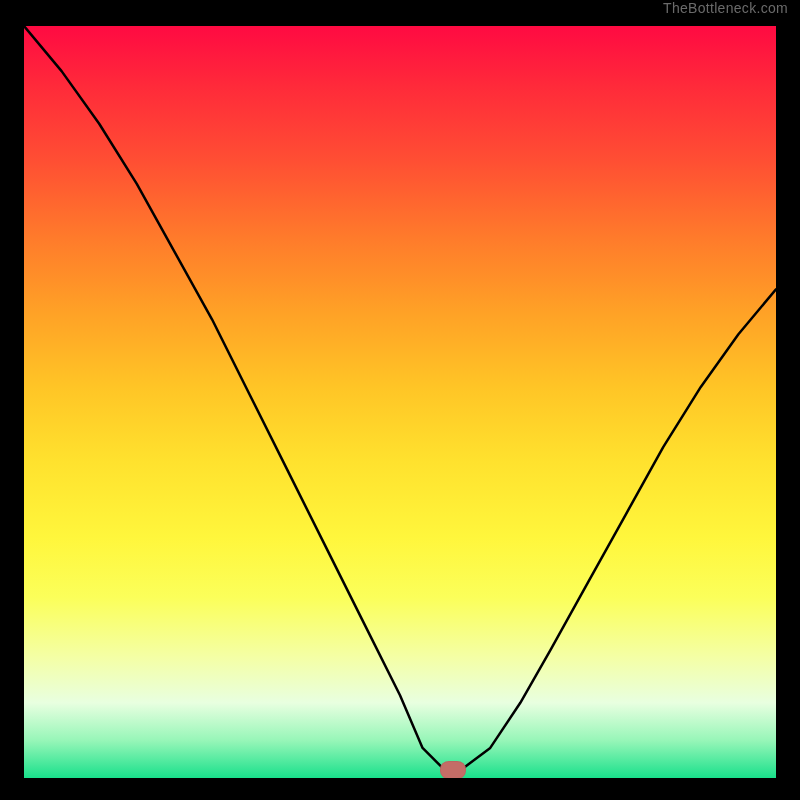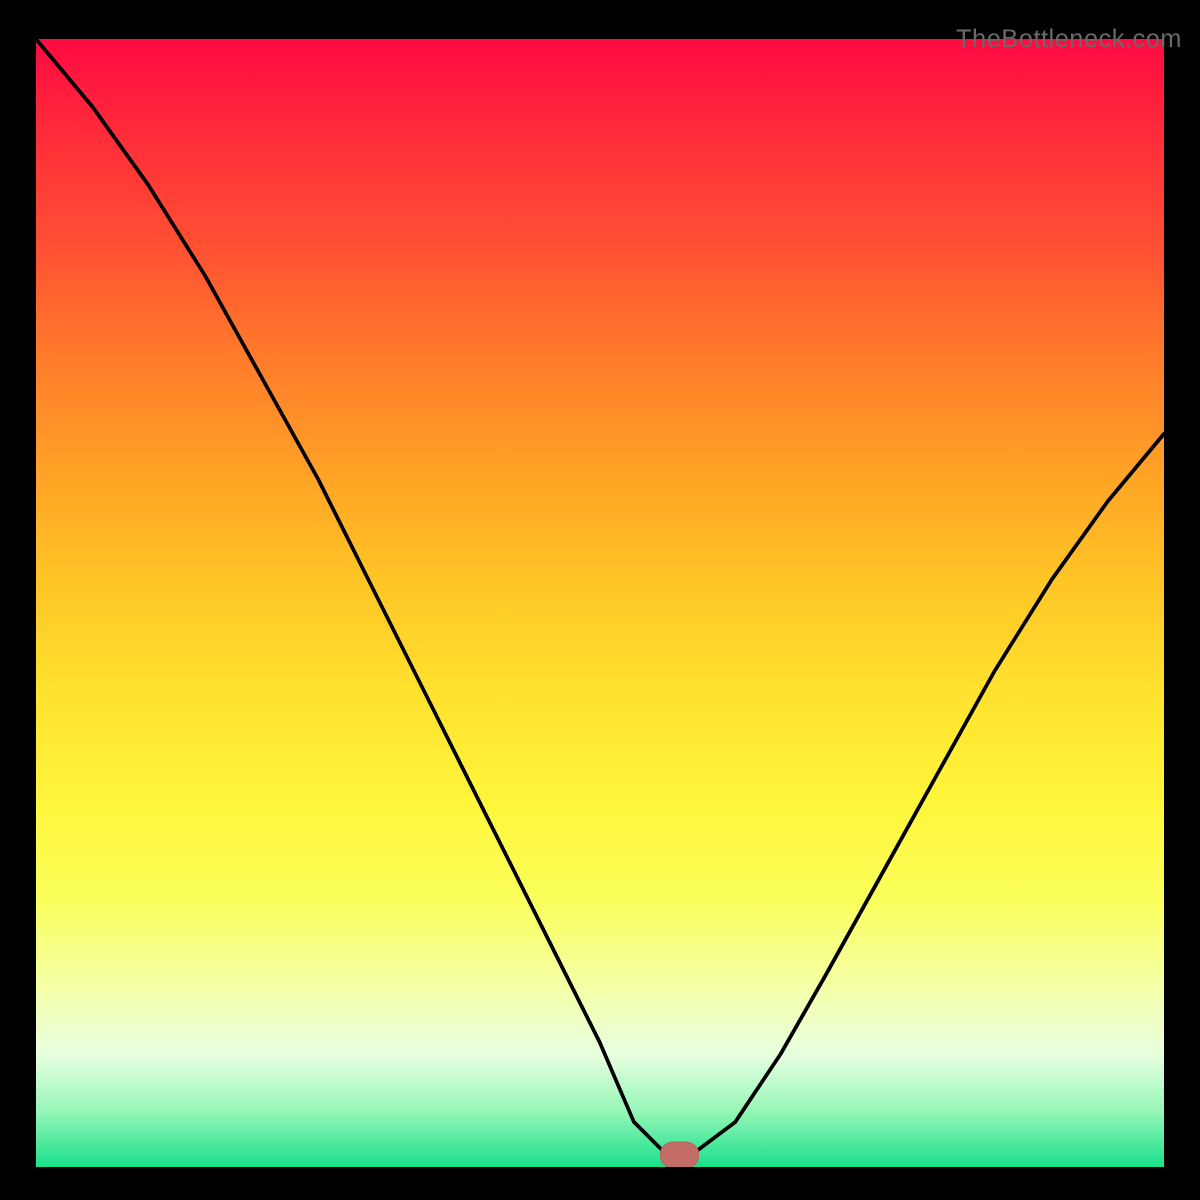--- a/index.html
+++ b/index.html
@@ -12,24 +12,24 @@
     font-family: Arial, Helvetica, sans-serif;
   }
   .stage {
     position: relative;
     width: 800px;
     height: 800px;
     background: #000;
   }
   .watermark {
     position: absolute;
-    top: 16px;
+    top: 0;
     right: 12px;
     color: #6a6a6a;
-    font-size: 17px;
+    font-size: 14px;
     font-weight: 500;
     letter-spacing: 0.3px;
     z-index: 10;
   }
   .plot-area {
     position: absolute;
     left: 24px;
     top: 26px;
     width: 752px;
     height: 752px;

